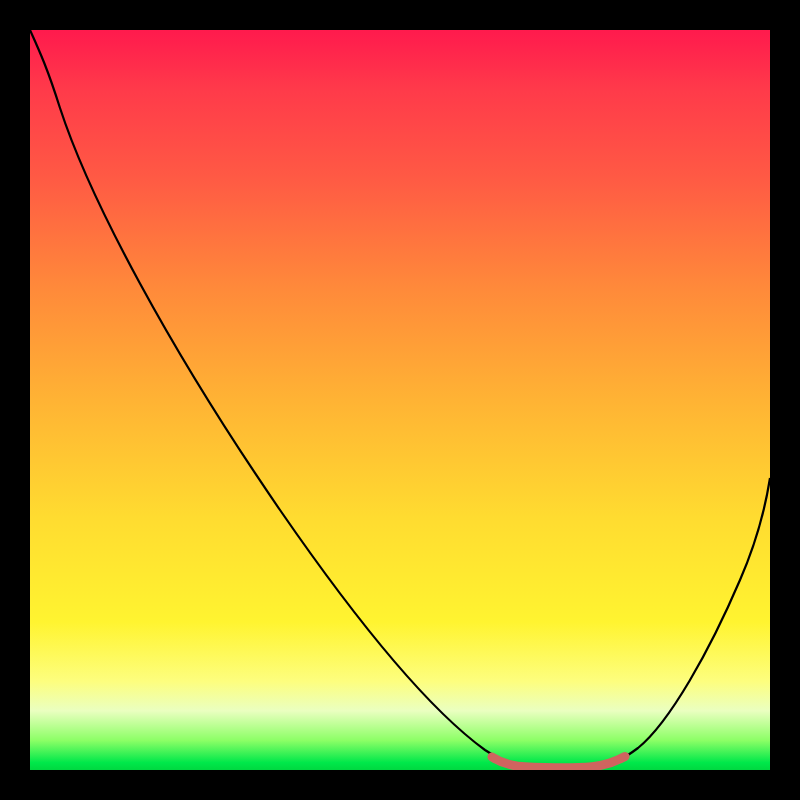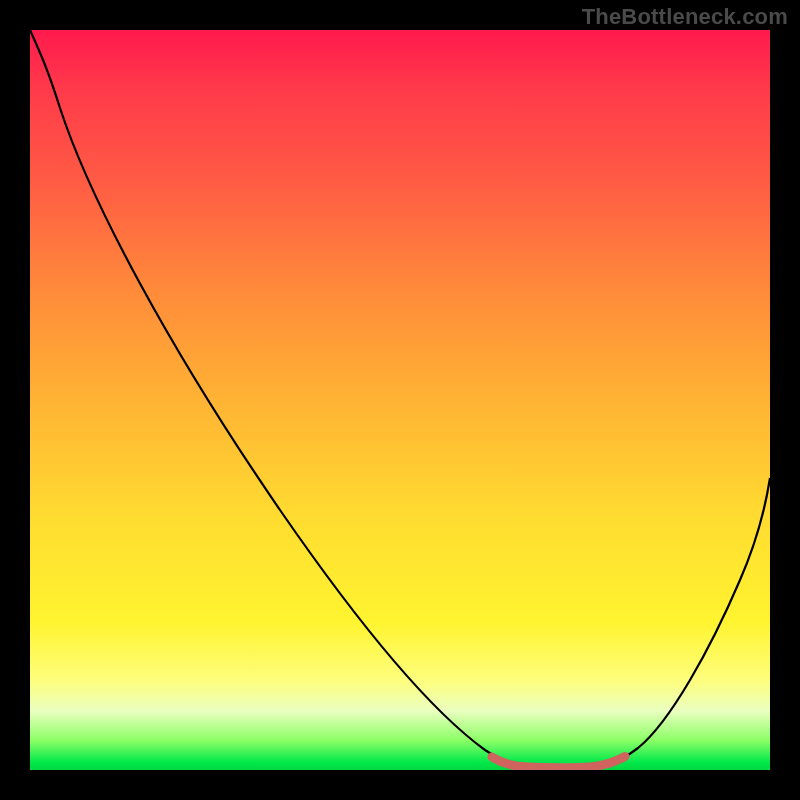--- a/index.html
+++ b/index.html
@@ -61,21 +61,20 @@
     inset: 0;
     width: 100%;
     height: 100%;
     z-index: 2;
   }
 </style>
 </head>
 <body>
 
 <div class="frame">
-  <div class="watermark">TheBottleneck.com</div>
 
   <div class="plot-area">
     <div class="gradient"></div>
 
     <svg class="curve" viewBox="0 0 740 740" preserveAspectRatio="none">
       <path d="M 0 0
                C 10 22, 18 40, 30 78
                C 60 170, 140 320, 250 480
                C 330 596, 400 680, 455 720
                C 472 731, 482 735.5, 495 736.5

